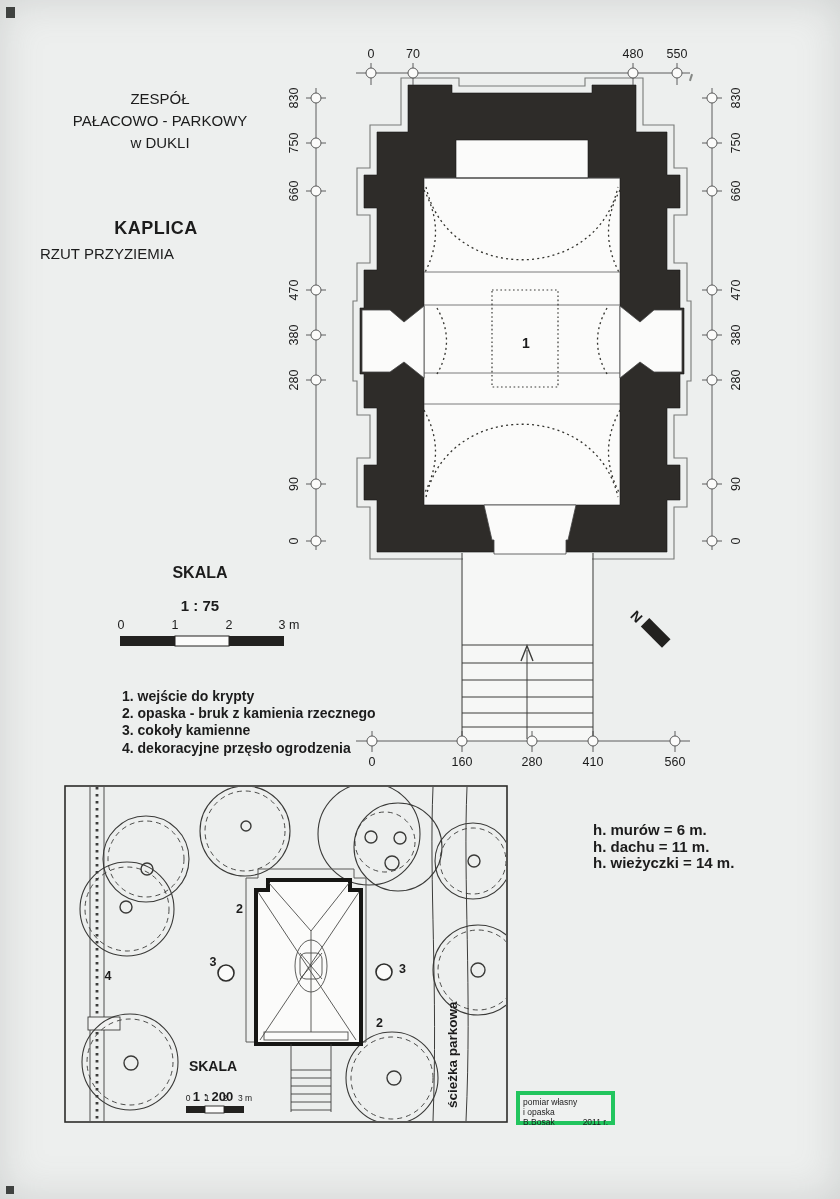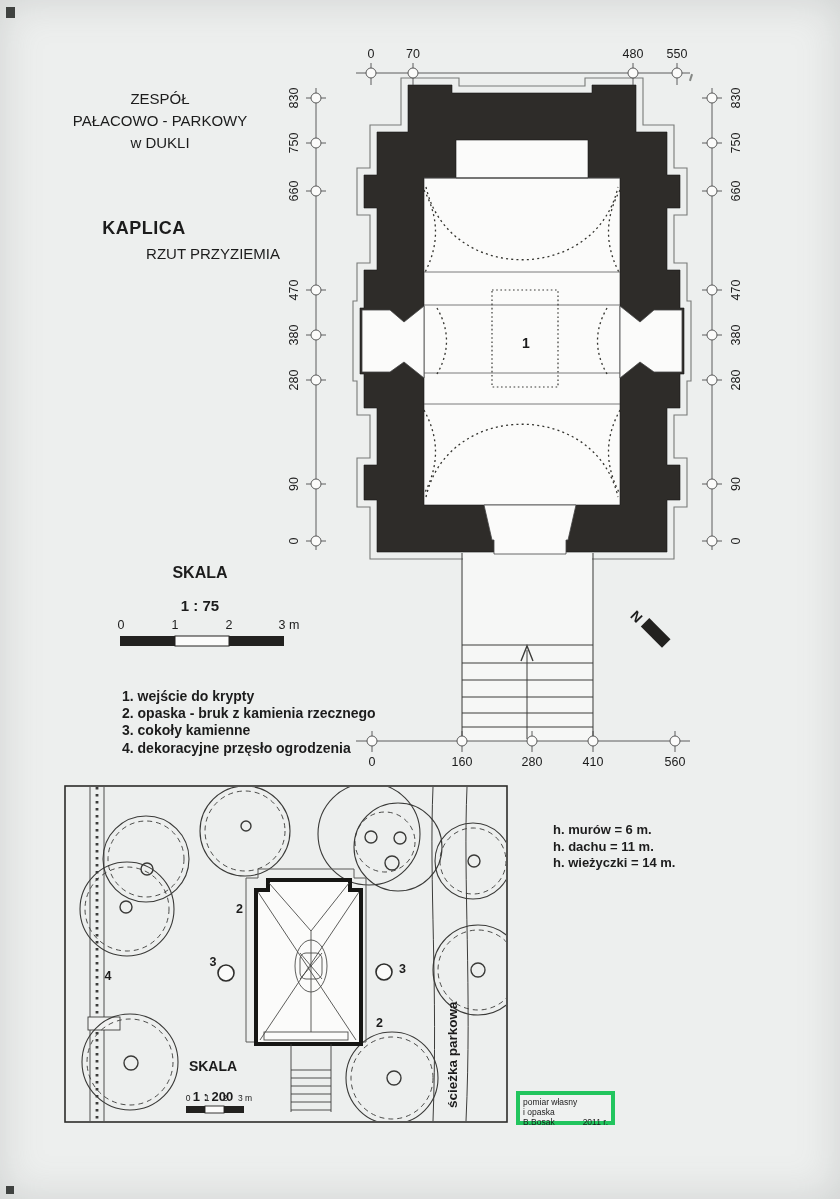--- a/index.html
+++ b/index.html
@@ -8,27 +8,27 @@
     background:#edefee;overflow:hidden;
     font-family:"Liberation Sans",sans-serif;color:#1c1c1c;
     box-shadow:inset 0 0 40px rgba(120,125,122,.25);
   }
   .abs{position:absolute;}
   svg{position:absolute;left:0;top:0;}
   svg text{font-family:"Liberation Sans",sans-serif;fill:#1c1c1c;}
   .dimnum{font-size:12.5px;}
   .marker{font-size:12.5px;font-weight:bold;}
   .org{left:40px;top:88px;width:240px;text-align:center;font-size:15px;line-height:22px;}
-  .title{left:24px;top:218px;width:240px;text-align:center;font-size:18px;font-weight:bold;letter-spacing:.5px;}
-  .subtitle{left:40px;top:245px;width:240px;text-align:right;font-size:15px;}
+  .title{left:36px;top:218px;width:240px;text-align:center;font-size:18px;font-weight:bold;letter-spacing:.5px;}
+  .subtitle{left:40px;top:245px;width:240px;text-align:left;font-size:15px;}
   .scale75{left:130px;top:564px;width:140px;text-align:center;font-weight:bold;}
   .scale75 .s1{font-size:16px;}
   .scale75 .s2{font-size:15px;margin-top:15px;}
   .legend{left:122px;top:688px;font-size:14px;font-weight:bold;line-height:17.2px;}
-  .heights{left:553px;top:822px;font-size:13px;font-weight:bold;line-height:16.5px;}
+  .heights{left:593px;top:822px;font-size:15px;font-weight:bold;line-height:16.5px;}
   .scale200{left:173px;top:1058px;width:80px;text-align:center;font-weight:bold;}
   .scale200 .s1{font-size:14px;}
   .scale200 .s2{font-size:13px;margin-top:15px;}
   .credit{
     left:516px;top:1091px;width:99px;height:34px;border:4px solid #22c55e;
     font-size:8.5px;line-height:1.18;padding:2px 3px;box-sizing:border-box;background:#eff1f0;
   }
   .credit .row{display:flex;justify-content:space-between;}
   .speck{background:#3f4240;}
 </style>

